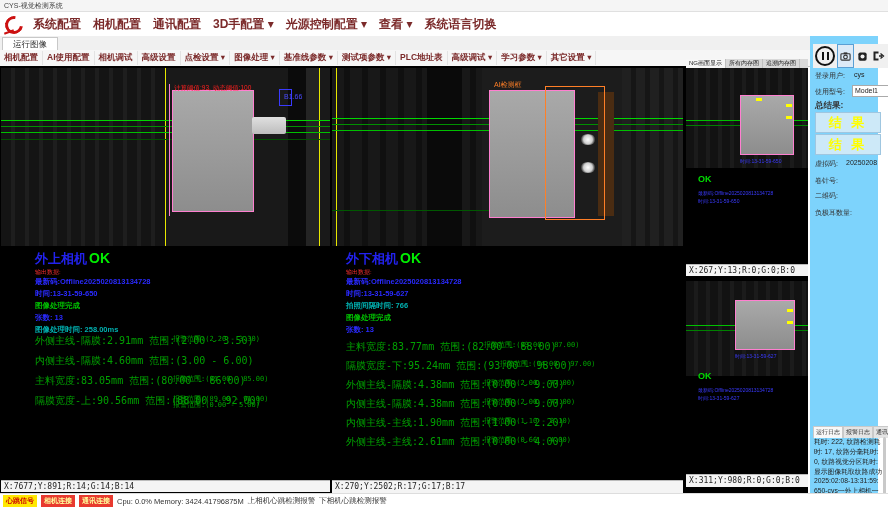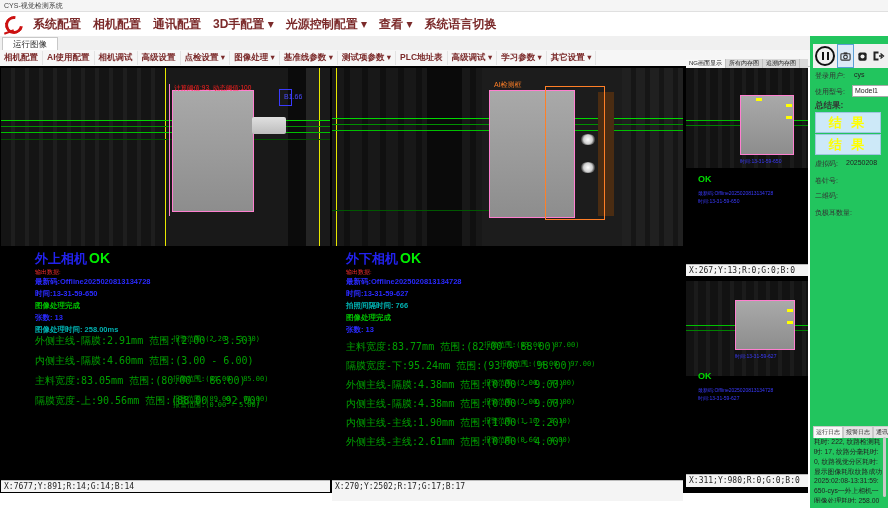--- a/index.html
+++ b/index.html
@@ -45,21 +45,21 @@
   .glow{position:absolute;border-radius:50%;background:radial-gradient(circle,#ffffff 0%,#cfcfcf 45%,rgba(40,40,40,0) 75%);}
   .connector{position:absolute;background:linear-gradient(180deg,#e0e0e0,#bdbdbd);border-radius:2px;}
   
   .thumbtabs{left:686px;top:59px;width:122px;height:9px;background:#d9d9d9;display:flex;}
   .thumbtab{font-size:6px;color:#222;padding:0 3px;line-height:9px;border-right:1px solid #bfbfbf;white-space:nowrap;}
   .thumbtab.sel{background:#f7f7f7;}
   .tinyblue{position:absolute;font-size:5px;color:#3a3aff;white-space:nowrap;transform-origin:left top;}
   .tinyok{position:absolute;font-size:9px;font-weight:bold;color:#00dd00;}
   .ytick{position:absolute;width:6px;height:3px;background:#ffff00;}
   
-  .panel{left:810px;top:36px;width:78px;height:472px;background:#22c55e;}
+  .panel{left:810px;top:36px;width:68px;height:472px;background:#7dd3fc;}
   .pbtn{position:absolute;background:#f0f0f0;border:1px solid #f0f0f0;display:flex;align-items:center;justify-content:center;}
   .pbtn.sel{border:1px solid #5a9fd4;background:#dceaf7;}
   .pause-circle{width:16px;height:16px;border:2px solid #111;border-radius:50%;position:relative;}
   .pause-circle:before,.pause-circle:after{content:"";position:absolute;top:4px;width:2px;height:8px;background:#111;}
   .pause-circle:before{left:4.5px;} .pause-circle:after{left:9.5px;}
   .plabel{position:absolute;font-size:7px;color:#333;white-space:nowrap;}
   .pvalue{position:absolute;font-size:7px;color:#222;white-space:nowrap;}
   .pinput{position:absolute;background:#fff;border:1px solid #aaa;font-size:7px;color:#222;
           padding:0 2px;line-height:10px;height:10px;}
   .resultbox{position:absolute;width:64px;height:19px;background:#cde9f8;border:1px solid #9fc6e0;
@@ -290,14 +290,22 @@
 
     <div class="logtabs" style="left:3px;top:390px;">
       <div class="logtab sel">运行日志</div>
       <div class="logtab">报警日志</div>
       <div class="logtab">通讯日志</div>
     </div>
     <div class="logtext" style="left:4px;top:401px;width:68px;height:66px;overflow:hidden;">耗时: 222, 纹路检测耗时: 17, 纹路分毫耗时: 0, 纹路视觉分区耗时: 显示图像耗取纹路成功 2025:02:08-13:31:59:650-cys一外上相机一图像处理耗时: 258.00ms</div>
     <div class="vscroll" style="left:73px;top:401px;height:60px;"></div>
   </div>
 
+  <div class="abs statusbar">
+    <span class="badge yellow">心跳信号</span>
+    <span class="badge red">相机连接</span>
+    <span class="badge red">通讯连接</span>
+    <span class="sbtext">Cpu: 0.0% Memory: 3424.41796875M</span>
+    <span class="sbtext">上相机心跳检测报警</span>
+    <span class="sbtext">下相机心跳检测报警</span>
+  </div>
 
 </div>
 
 </body></html>

